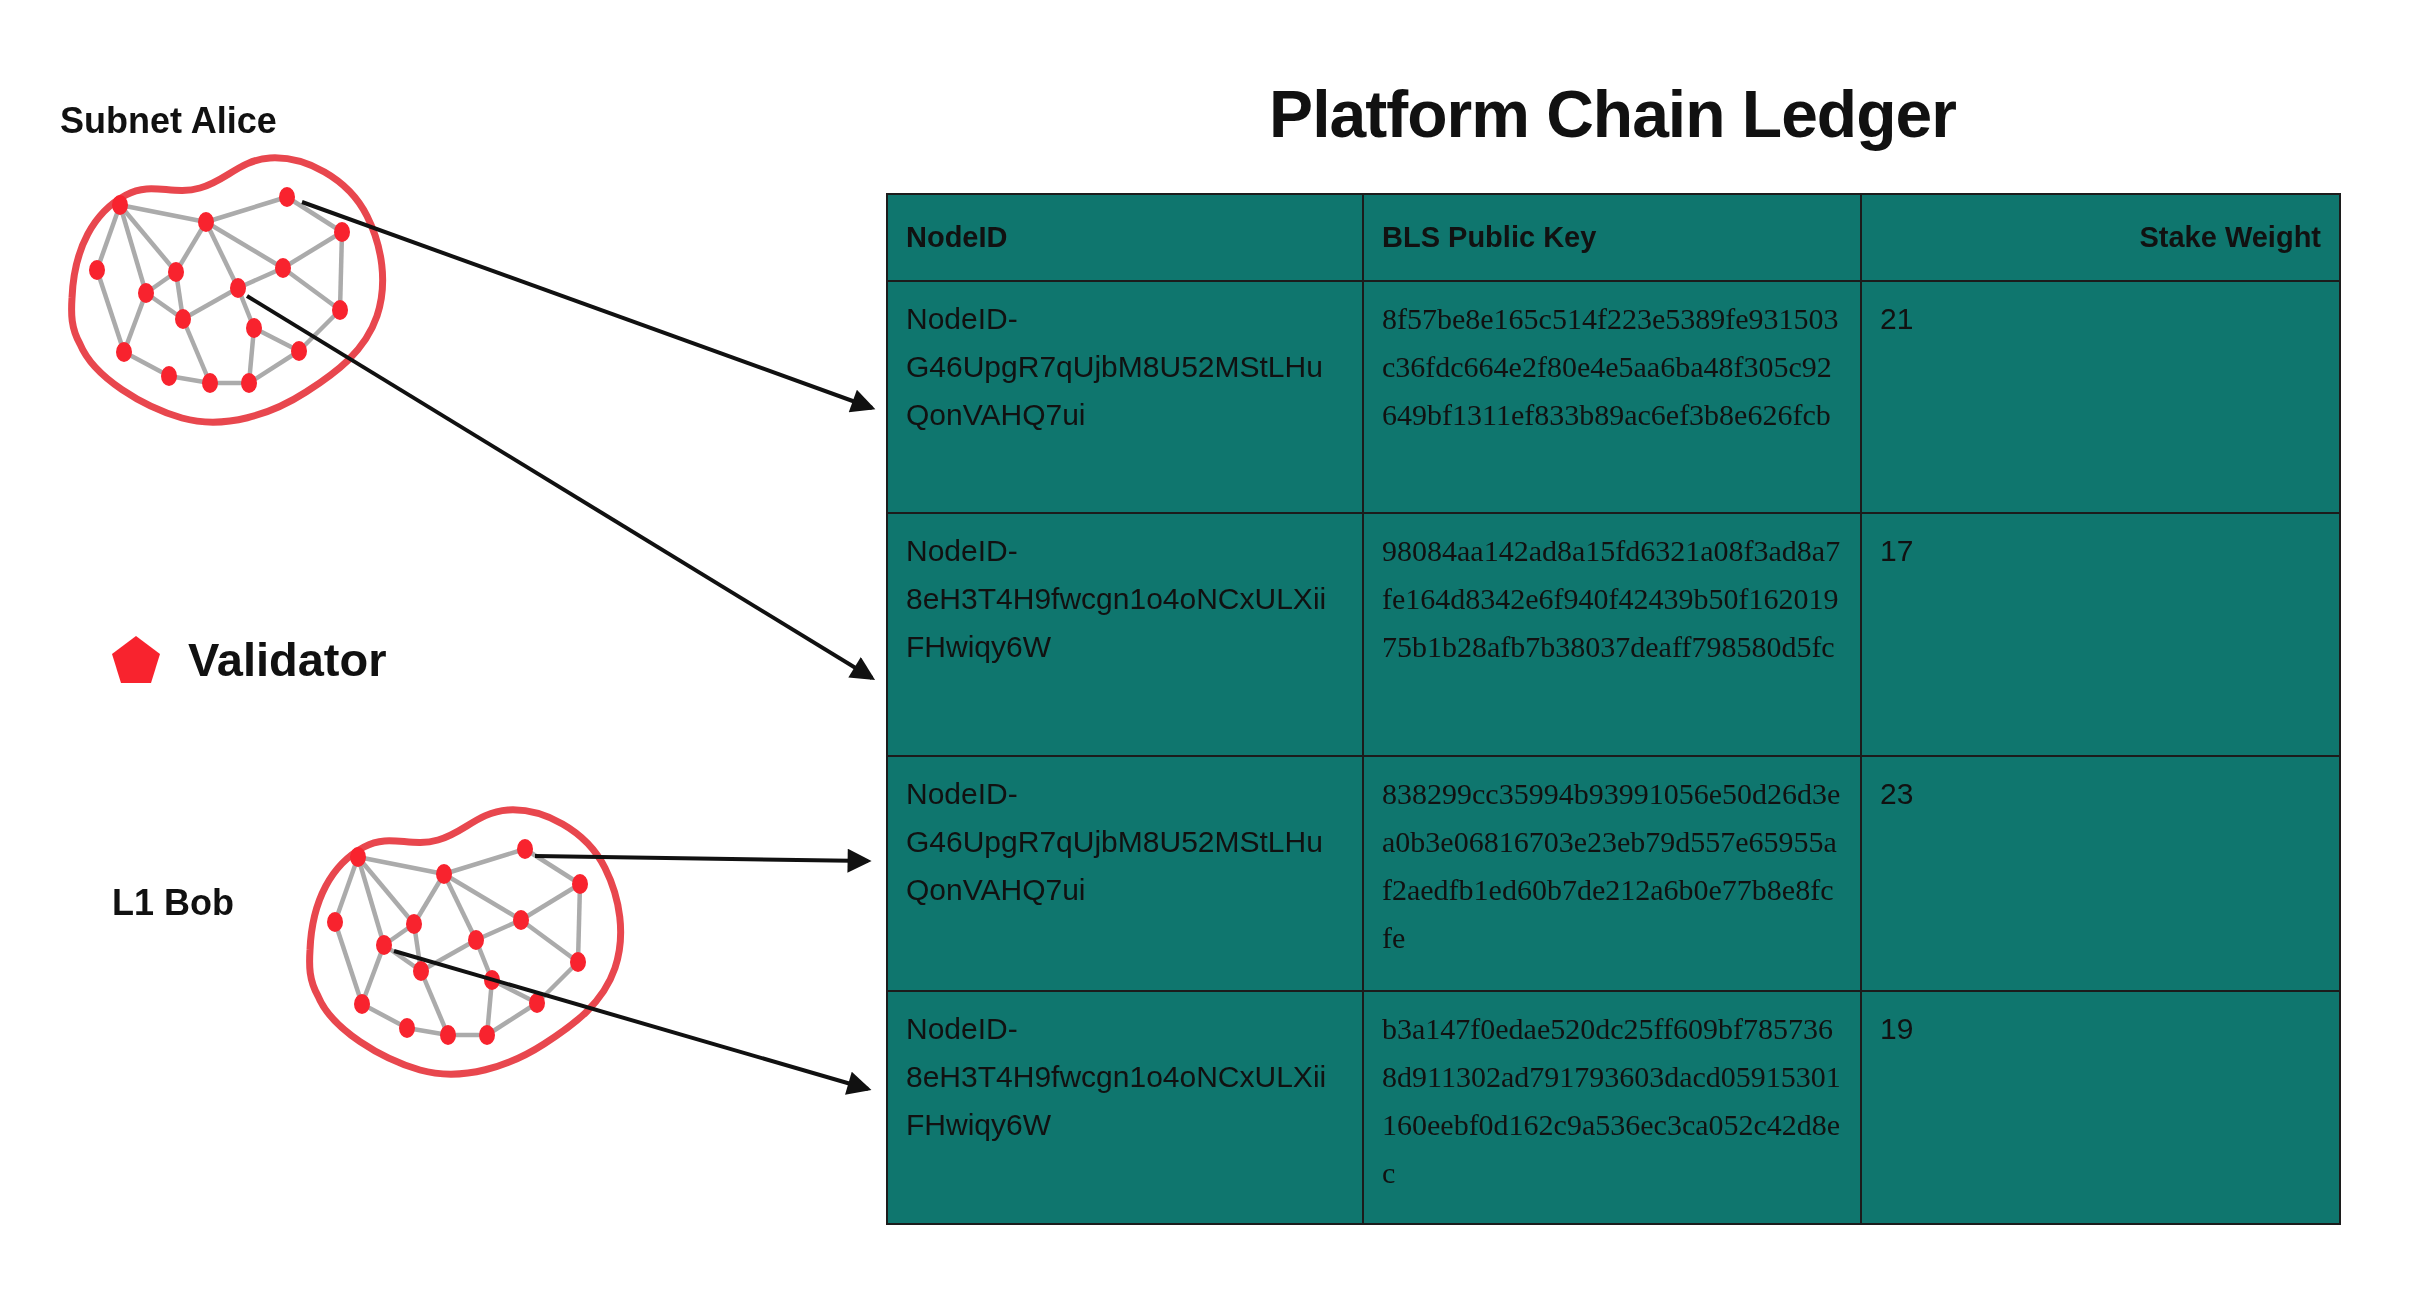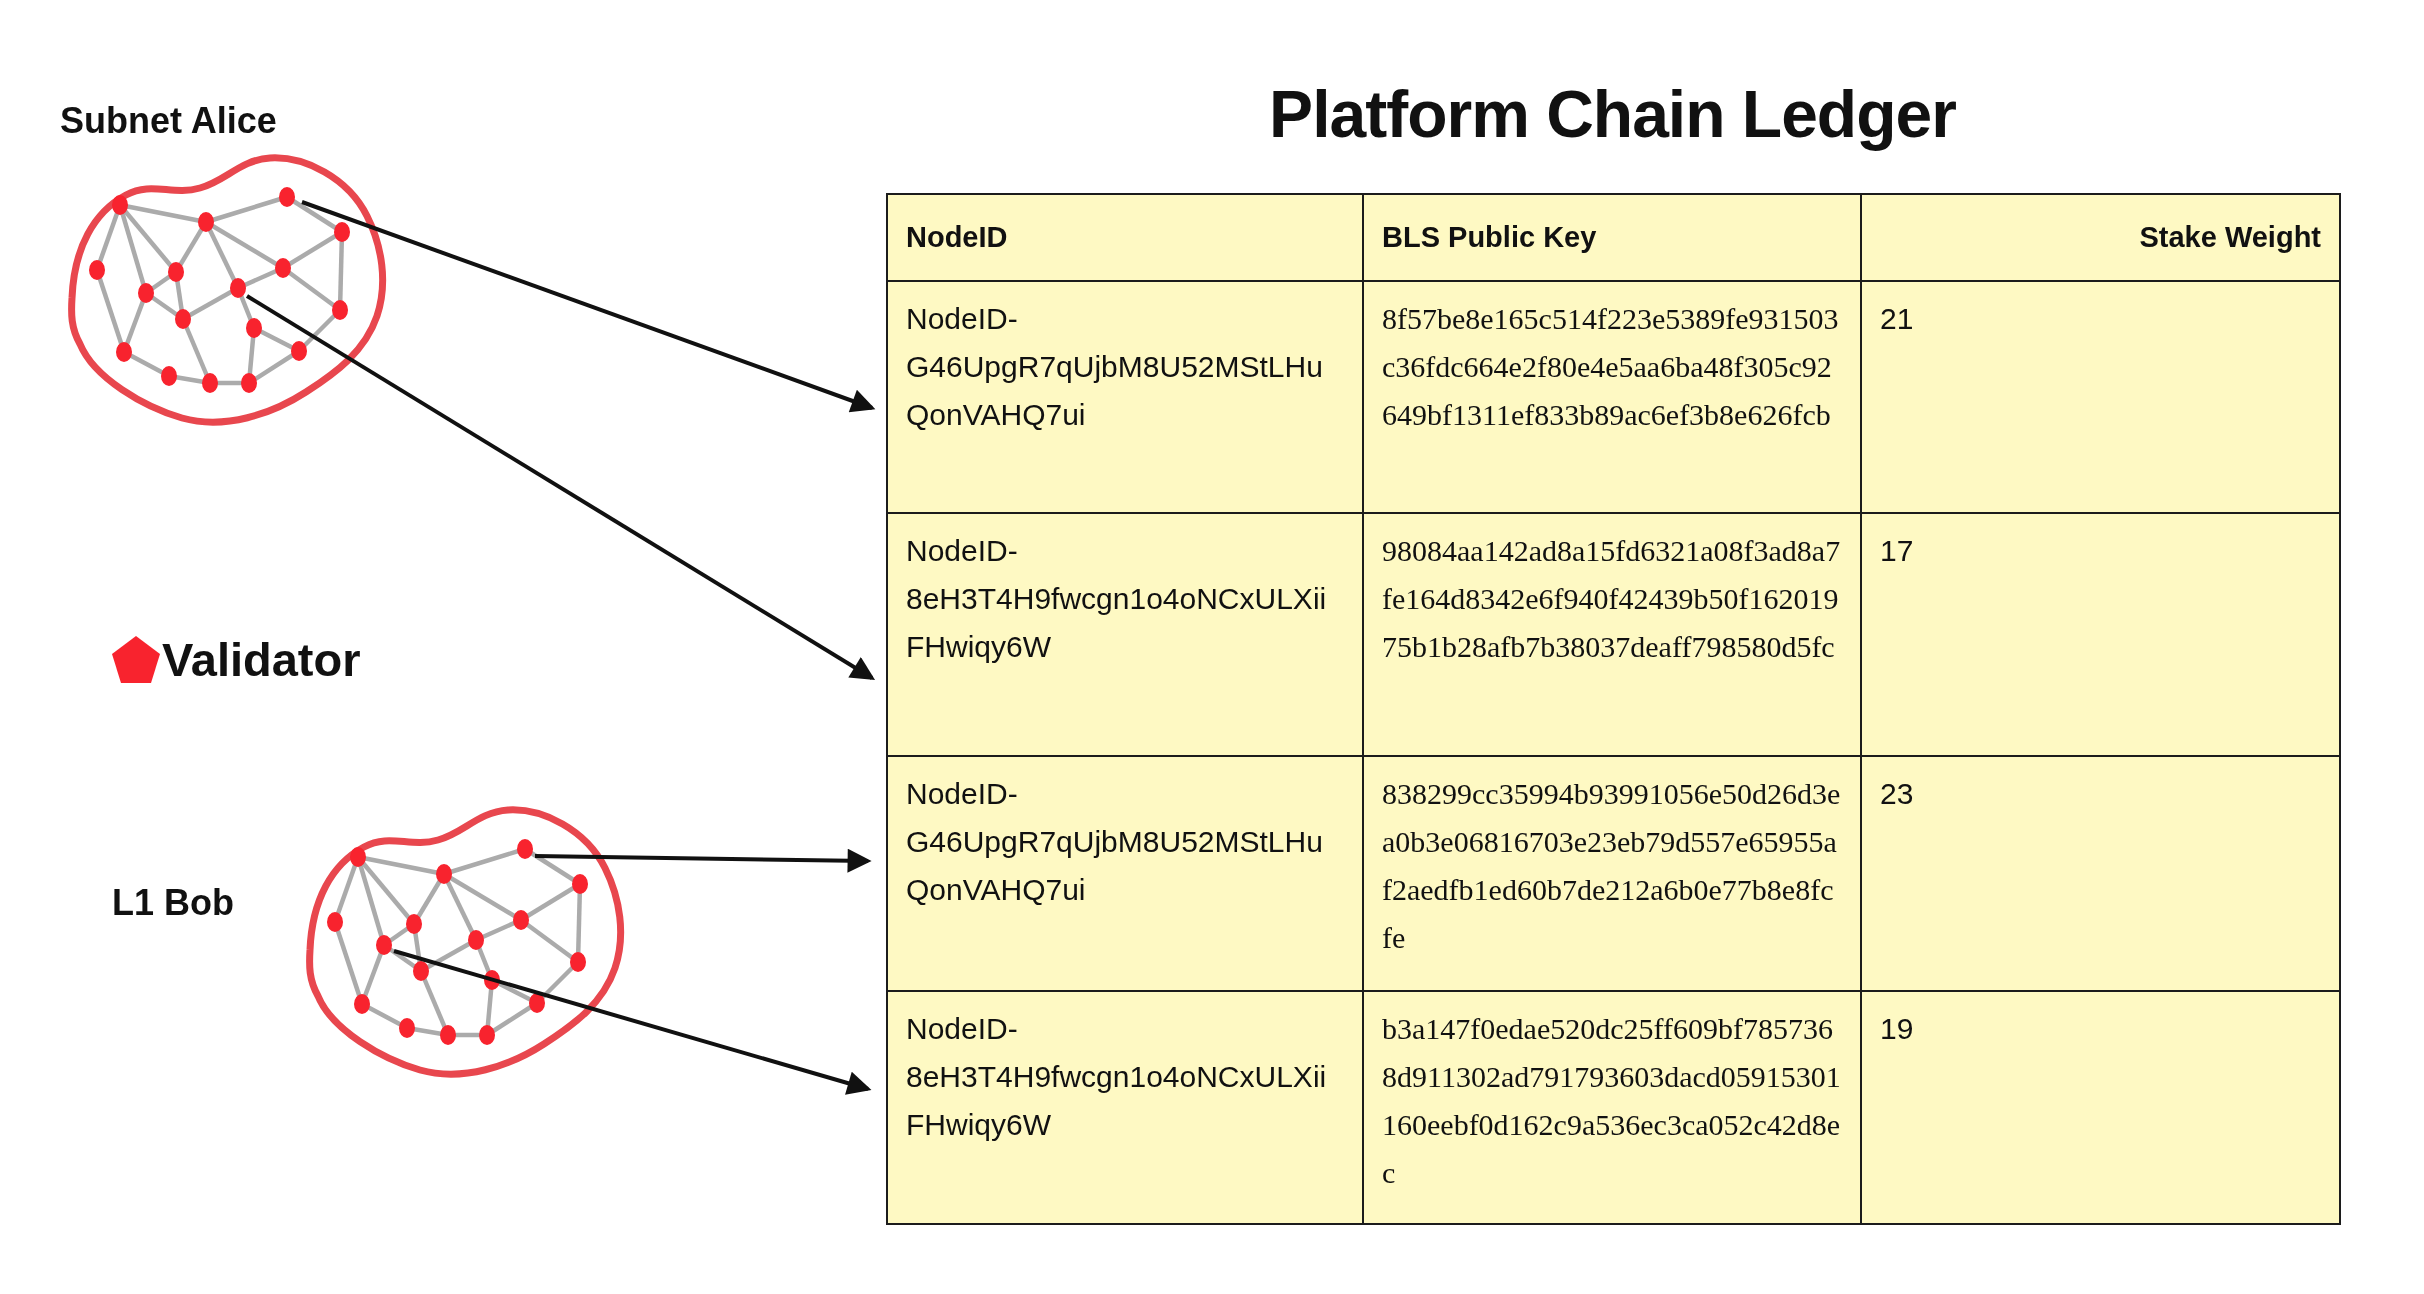--- a/index.html
+++ b/index.html
@@ -15,27 +15,27 @@
   .page-title{
     left:886px;top:64px;width:1453px;
     text-align:center;
     font-size:66px;font-weight:700;letter-spacing:-1px;
     color:#111111;
     margin-top:12px;
   }
   .net-label{
     font-size:36px;font-weight:700;color:#111111;
   }
-  .legend{left:110px;top:632px;display:flex;align-items:center;}
+  .legend{left:110px;top:632px;display:flex;align-items:center;gap:26px;}
   .legend-label{font-size:47px;font-weight:700;color:#111111;}
   table.ledger{
     position:absolute;left:886px;top:193px;
     border-collapse:collapse;table-layout:fixed;
     width:1453px;
-    background:#fef9c3;
+    background:#0f766e;
   }
   table.ledger th, table.ledger td{
     border:2px solid #1c1c1c;
     vertical-align:middle;
     padding:0 18px;
   }
   table.ledger th{
     height:85px;font-size:29px;font-weight:700;text-align:left;
   }
   table.ledger th.center{text-align:right;}

